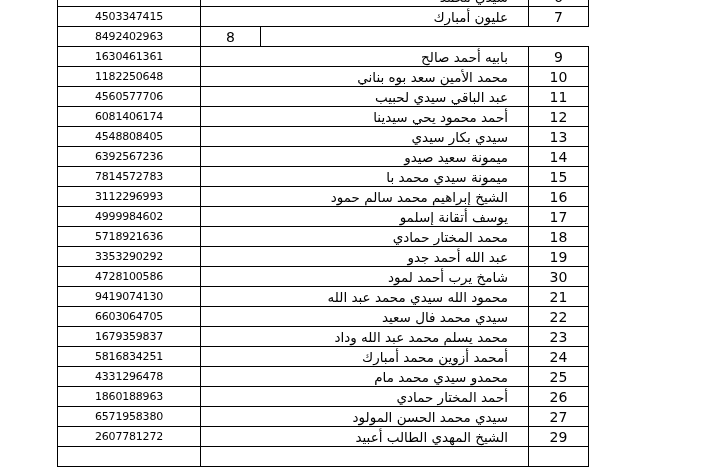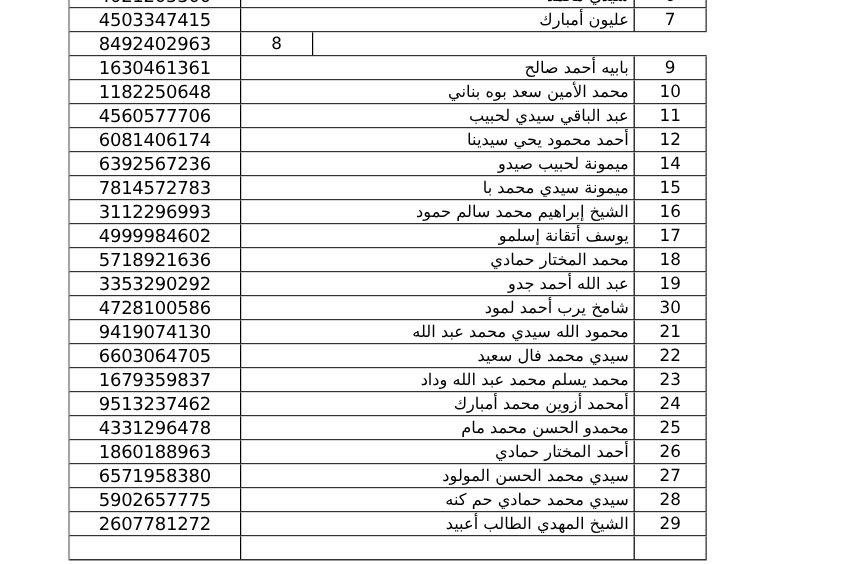--- a/index.html
+++ b/index.html
@@ -31,28 +31,28 @@
   .cell {
     display: flex;
     align-items: center;
     border-right: 1.2px solid #000;
     overflow: hidden;
     white-space: nowrap;
   }
   .cell.num {
     width: 143px;
     justify-content: center;
-    font-size: 15px;
+    font-size: 11px;
     letter-spacing: -0.2px;
   }
   .cell.name {
     width: 328px;
     direction: rtl;
     justify-content: flex-start; 
-    padding-right: 4px;
+    padding-right: 20px;
     font-size: 13.5px;
     text-align: right;
   }
   .cell.rno {
     width: 60px;
     justify-content: center;
     font-size: 14px;
   }
 </style>
 </head>
@@ -96,24 +96,29 @@
     <div class="cell name">عبد الباقي سيدي لحبيب</div>
     <div class="cell rno">11</div>
   </div>
 
   <div class="row">
     <div class="cell num">6081406174</div>
     <div class="cell name">أحمد محمود يحي سيدينا</div>
     <div class="cell rno">12</div>
   </div>
 
+  <div class="row">
+    <div class="cell num">4548808405</div>
+    <div class="cell name">سيدي بكار سيدي</div>
+    <div class="cell rno">13</div>
+  </div>
 
   <div class="row">
     <div class="cell num">6392567236</div>
-    <div class="cell name">ميمونة لحبيب صيدو</div>
+    <div class="cell name">ميمونة سعيد صيدو</div>
     <div class="cell rno">14</div>
   </div>
 
   <div class="row">
     <div class="cell num">7814572783</div>
     <div class="cell name">ميمونة سيدي محمد با</div>
     <div class="cell rno">15</div>
   </div>
 
   <div class="row">
@@ -158,48 +163,43 @@
     <div class="cell rno">22</div>
   </div>
 
   <div class="row">
     <div class="cell num">1679359837</div>
     <div class="cell name">محمد يسلم محمد عبد الله وداد</div>
     <div class="cell rno">23</div>
   </div>
 
   <div class="row">
-    <div class="cell num">9513237462</div>
+    <div class="cell num">5816834251</div>
     <div class="cell name">أمحمد أزوين محمد أمبارك</div>
     <div class="cell rno">24</div>
   </div>
 
   <div class="row">
     <div class="cell num">4331296478</div>
-    <div class="cell name">محمدو الحسن محمد مام</div>
+    <div class="cell name">محمدو سيدي محمد مام</div>
     <div class="cell rno">25</div>
   </div>
 
   <div class="row">
     <div class="cell num">1860188963</div>
     <div class="cell name">أحمد المختار حمادي</div>
     <div class="cell rno">26</div>
   </div>
 
   <div class="row">
     <div class="cell num">6571958380</div>
     <div class="cell name">سيدي محمد الحسن المولود</div>
     <div class="cell rno">27</div>
   </div>
 
-  <div class="row">
-    <div class="cell num">5902657775</div>
-    <div class="cell name">سيدي محمد حمادي حم كنه</div>
-    <div class="cell rno">28</div>
-  </div>
 
   <div class="row">
     <div class="cell num">2607781272</div>
     <div class="cell name">الشيخ المهدي الطالب أعبيد</div>
     <div class="cell rno">29</div>
   </div>
 </div>
 
     <div class="row">
       <div class="cell num"></div>

